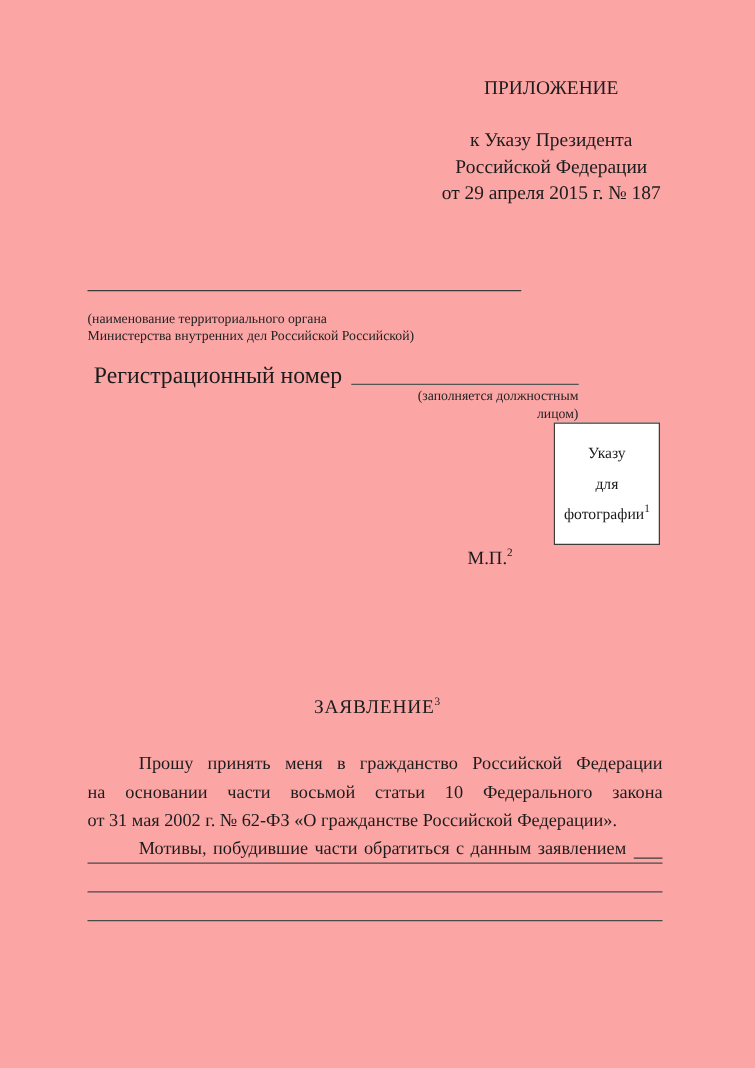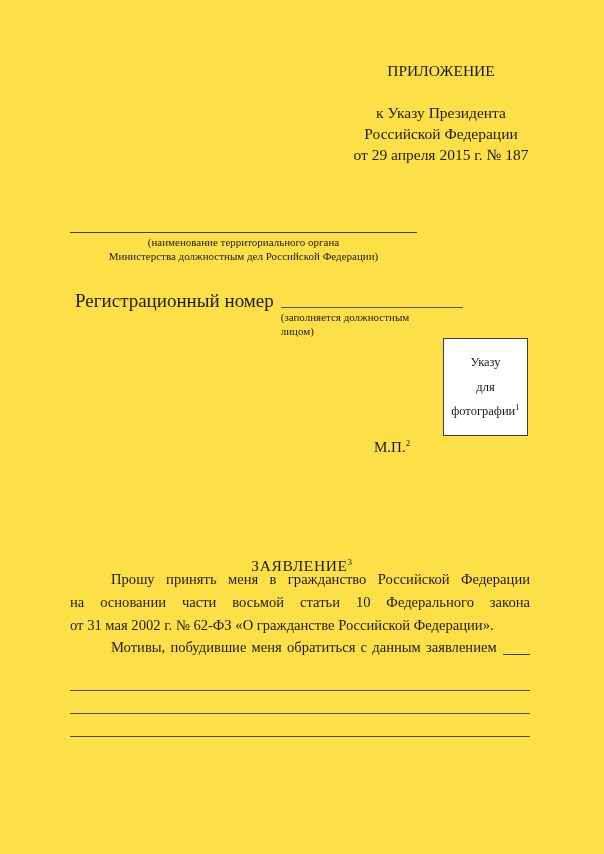--- a/index.html
+++ b/index.html
@@ -1,21 +1,21 @@
 <!DOCTYPE html>
 <html><head>
 <meta charset="utf-8">
 <style>
   * { margin: 0; padding: 0; box-sizing: border-box; }
   html, body { background: #ffffff; }
   .page {
     position: relative;
     width: 604px;
     height: 854px;
-    background: #fde047;
+    background: #fca5a5;
     color: #1c1c1c;
     font-family: "Liberation Serif", "DejaVu Serif", serif;
     overflow: hidden;
   }
   sup.fn {
     font-size: 9px;
     line-height: 0;
     vertical-align: super;
   }
 
@@ -39,24 +39,24 @@
     position: absolute;
     left: 70px;
     top: 210px;
     width: 347px;
   }
   .fill-line {
     height: 23px;
     border-bottom: 1px solid #3c3c3c;
   }
   .org-caption {
-    margin-top: 3px;
+    margin-top: 16px;
     font-size: 11px;
     line-height: 13.5px;
-    text-align: center;
+    text-align: left;
     color: #222222;
   }
 
   
   .reg-row {
     position: absolute;
     left: 75px;
     top: 291px;
     display: flex;
   }
@@ -67,21 +67,21 @@
   }
   .reg-field { width: 182px; margin-left: 7px; }
   .reg-underline {
     height: 17px;
     border-bottom: 1px solid #555555;
   }
   .reg-caption {
     margin-top: 3px;
     font-size: 11px;
     line-height: 13.5px;
-    text-align: left;
+    text-align: right;
     color: #222222;
   }
 
   
   .photo-box {
     position: absolute;
     left: 443px;
     top: 338px;
     width: 85px;
     height: 98px;
@@ -112,21 +112,21 @@
     width: 100%;
     text-align: center;
     font-size: 15.5px;
     letter-spacing: 0.6px;
   }
 
   
   .statement-paragraph {
     position: absolute;
     left: 70px;
-    top: 568px;
+    top: 600px;
     width: 460px;
     font-size: 14.6px;
     line-height: 22.8px;
   }
   .p-line.justify {
     text-align: justify;
     text-align-last: justify;
   }
   .p-line.indent { padding-left: 41px; }
   .p-line.nowrap { white-space: nowrap; }
@@ -162,21 +162,21 @@
       <div>к Указу Президента</div>
       <div>Российской Федерации</div>
       <div>от 29 апреля 2015 г. № 187</div>
     </div>
   </div>
 
   <div class="org-field">
     <div class="fill-line"></div>
     <div class="org-caption">
       <div>(наименование территориального органа</div>
-      <div>Министерства должностным дел Российской Федерации)</div>
+      <div>Министерства внутренних дел Российской Российской)</div>
     </div>
   </div>
 
   <div class="reg-row">
     <div class="reg-label">Регистрационный номер</div>
     <div class="reg-field">
       <div class="reg-underline"></div>
       <div class="reg-caption">
         <div>(заполняется должностным</div>
         <div>лицом)</div>
@@ -192,21 +192,21 @@
 
   <div class="stamp"><span>М.П.</span><sup class="fn">2</sup></div>
 
   <div class="statement-title"><span>ЗАЯВЛЕНИЕ</span><sup class="fn">3</sup></div>
 
   <div class="statement-paragraph">
     <div class="p-line justify indent">Прошу принять меня в гражданство Российской Федерации</div>
     <div class="p-line justify">на основании части восьмой статьи 10 Федерального закона</div>
     <div class="p-line nowrap">от 31 мая 2002 г. № 62-ФЗ «О гражданстве Российской Федерации».</div>
     <div class="p-line flexline indent">
-      <span class="ltext">Мотивы, побудившие меня обратиться с данным заявлением</span>
+      <span class="ltext">Мотивы, побудившие части обратиться с данным заявлением</span>
       <span class="tail-fill"></span>
     </div>
   </div>
 
   <div class="blank-line l1"></div>
   <div class="blank-line l2"></div>
   <div class="blank-line l3"></div>
 
 </div>
 

